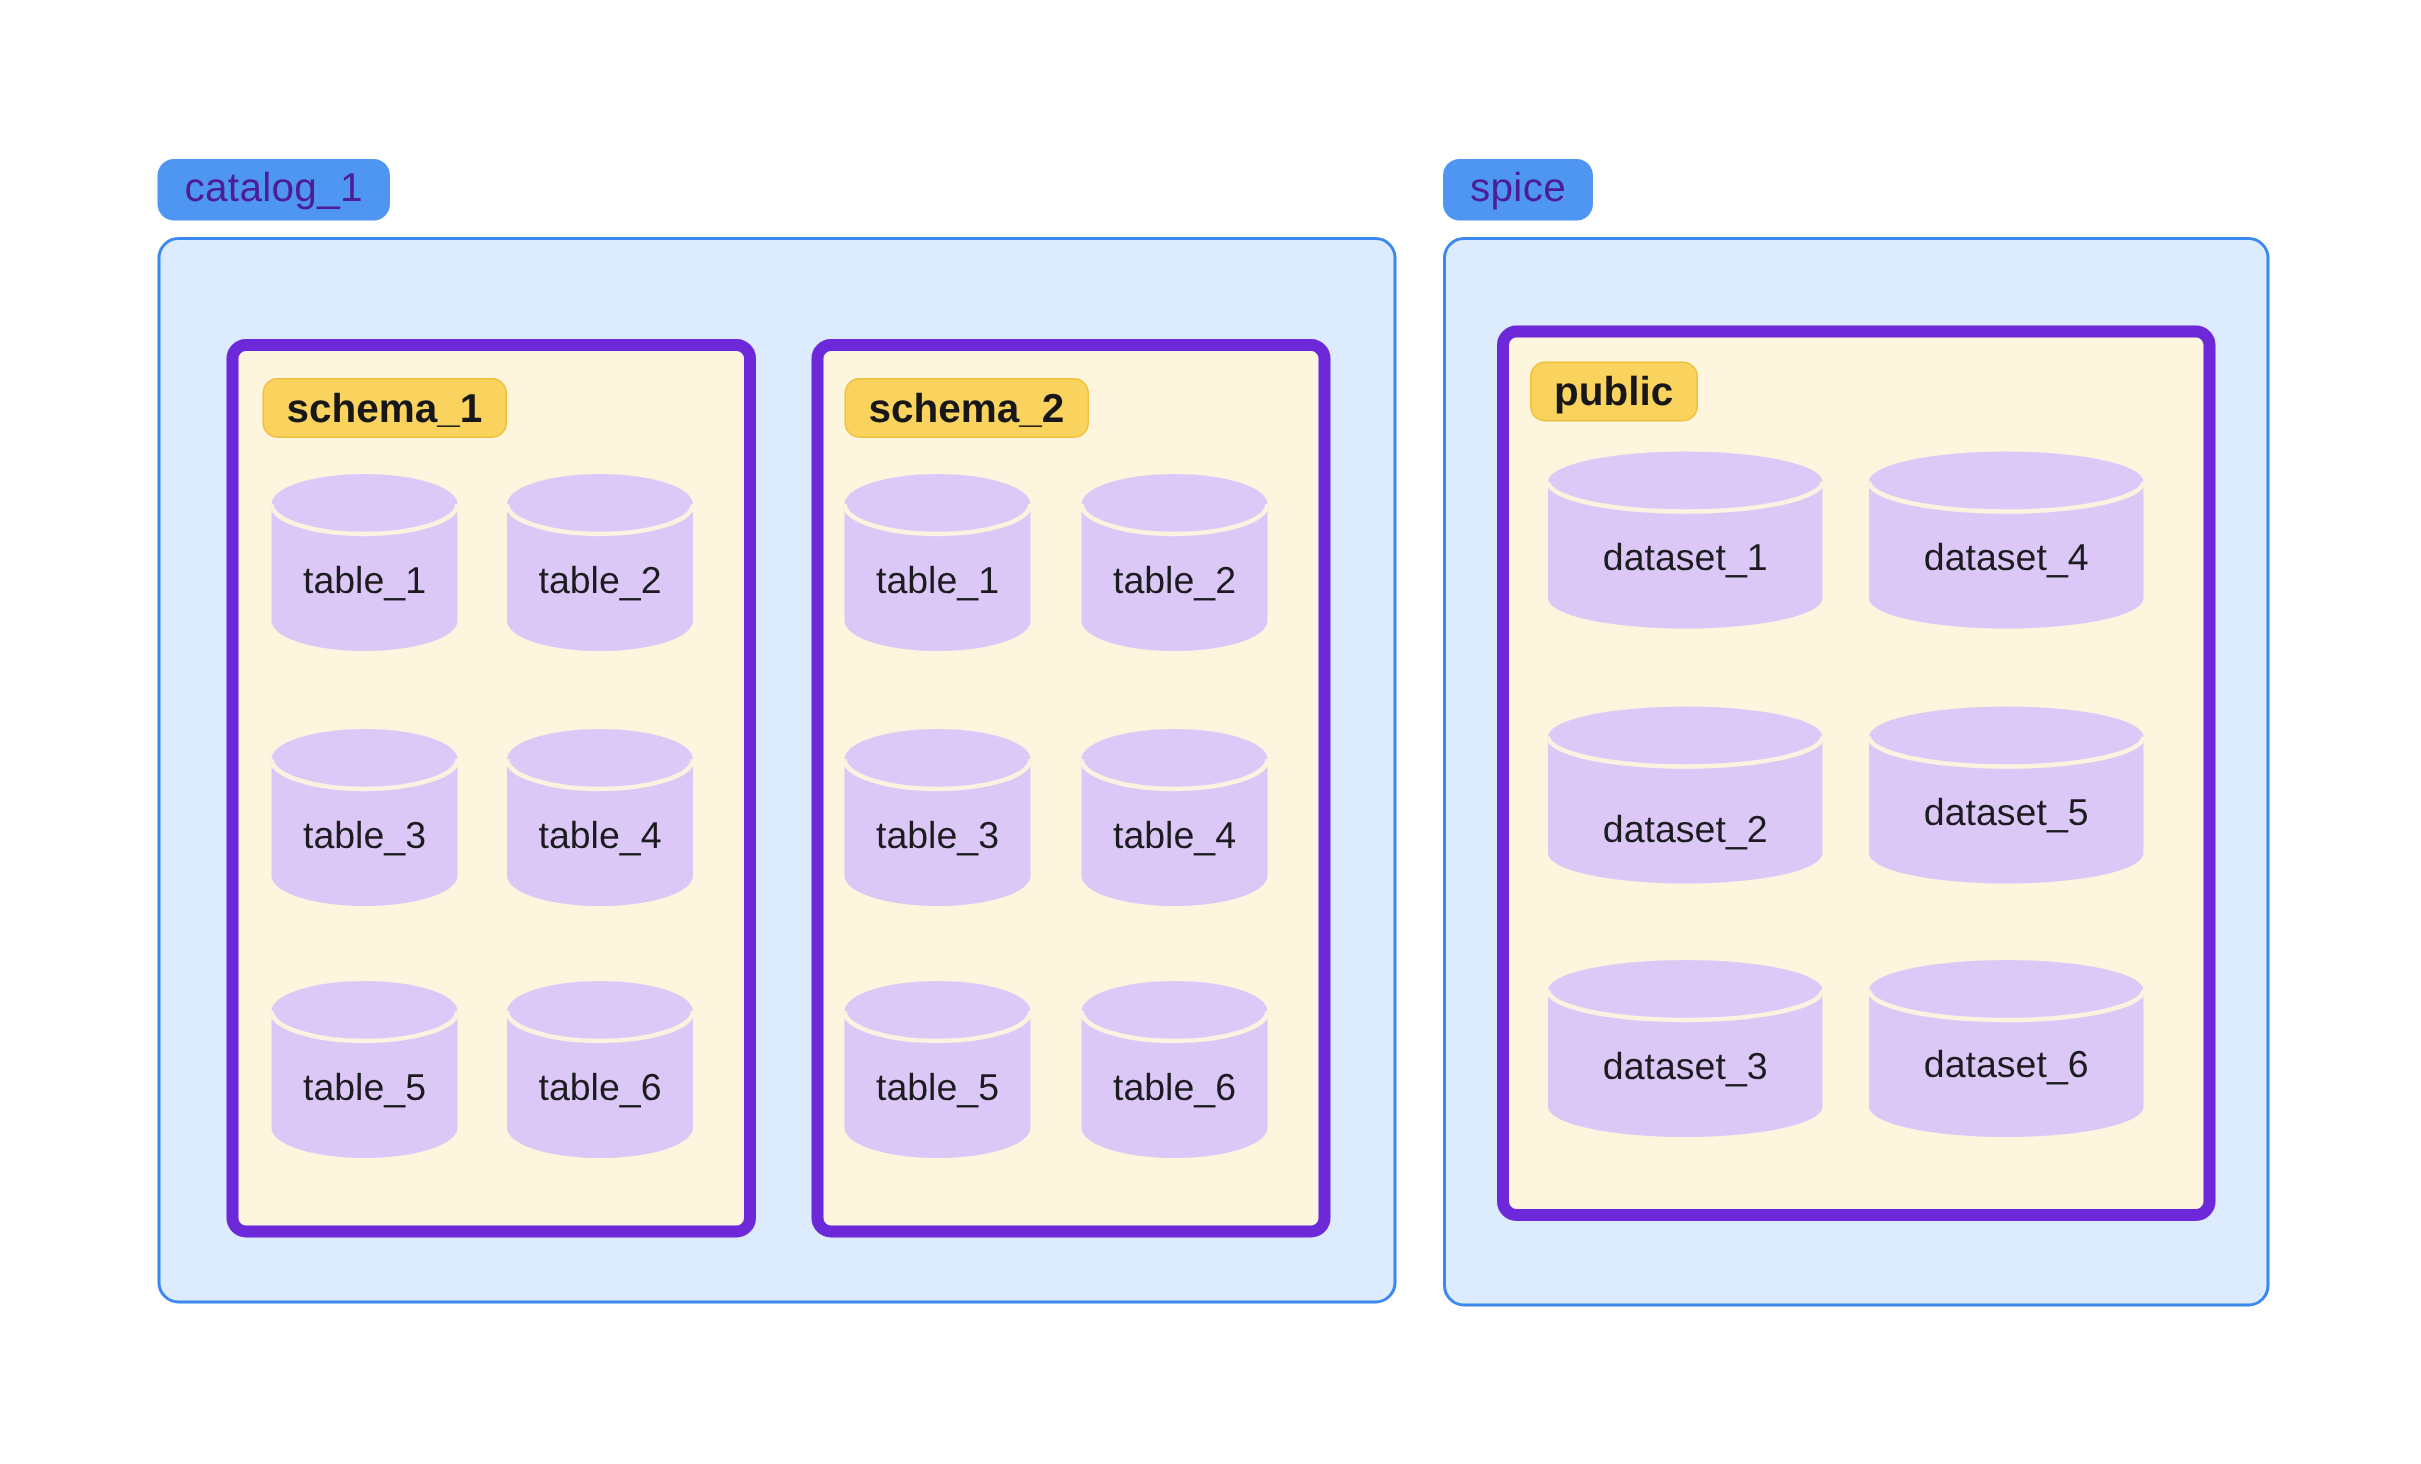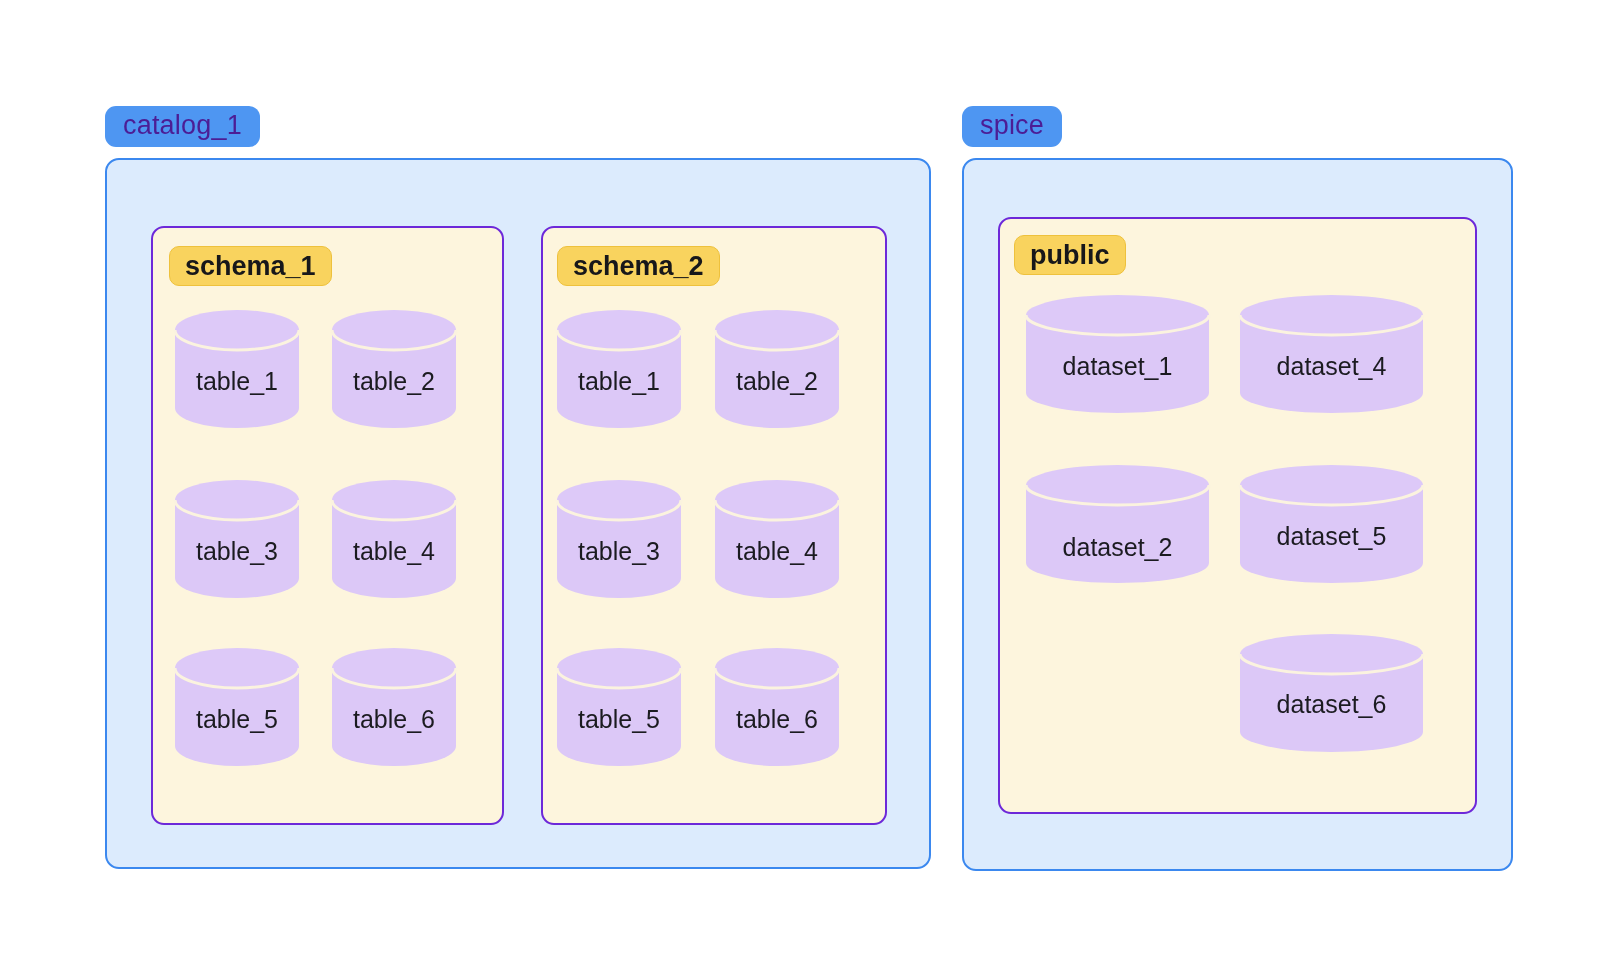--- a/index.html
+++ b/index.html
@@ -49,21 +49,21 @@
     background: #dcebfd;
     border: 2px solid #3b88ef;
     border-radius: 14px;
     box-sizing: border-box;
   }
 
   
   .schema-panel {
     position: absolute;
     background: #fdf5dd;
-    border: 2px solid #6d28d9;
+    border: 8px solid #6d28d9;
     border-radius: 13px;
     box-sizing: border-box;
   }
   .schema-badge {
     position: absolute;
     background: #f9d35e;
     color: #17171a;
     font-size: 27px;
     font-weight: 700;
     border: 1px solid #eec13c;
@@ -256,20 +256,28 @@
         </div>
         <div class="cyl" style="left:240px; top:246px; width:183px; height:118px;">
           <svg width="183" height="118" viewBox="0 0 183 118" aria-hidden="true">
             <path d="M0,20 L0,98 A91.5,20 0 0 0 183,98 L183,20 Z" fill="#dcc8f7"></path>
             <ellipse cx="91.5" cy="20" rx="91.5" ry="20" fill="#ddc9f8"></ellipse>
             <path d="M0,20 A91.5,20 0 0 0 183,20" fill="none" stroke="#fbf3df" stroke-width="3"></path>
           </svg>
           <div class="cyl-label" style="top:57px;">dataset_5</div>
         </div>
 
+        <div class="cyl" style="left:26px; top:415px; width:183px; height:118px;">
+          <svg width="183" height="118" viewBox="0 0 183 118" aria-hidden="true">
+            <path d="M0,20 L0,98 A91.5,20 0 0 0 183,98 L183,20 Z" fill="#dcc8f7"></path>
+            <ellipse cx="91.5" cy="20" rx="91.5" ry="20" fill="#ddc9f8"></ellipse>
+            <path d="M0,20 A91.5,20 0 0 0 183,20" fill="none" stroke="#fbf3df" stroke-width="3"></path>
+          </svg>
+          <div class="cyl-label" style="top:57px;">dataset_3</div>
+        </div>
         <div class="cyl" style="left:240px; top:415px; width:183px; height:118px;">
           <svg width="183" height="118" viewBox="0 0 183 118" aria-hidden="true">
             <path d="M0,20 L0,98 A91.5,20 0 0 0 183,98 L183,20 Z" fill="#dcc8f7"></path>
             <ellipse cx="91.5" cy="20" rx="91.5" ry="20" fill="#ddc9f8"></ellipse>
             <path d="M0,20 A91.5,20 0 0 0 183,20" fill="none" stroke="#fbf3df" stroke-width="3"></path>
           </svg>
           <div class="cyl-label" style="top:56px;">dataset_6</div>
         </div>
       </div>
 

